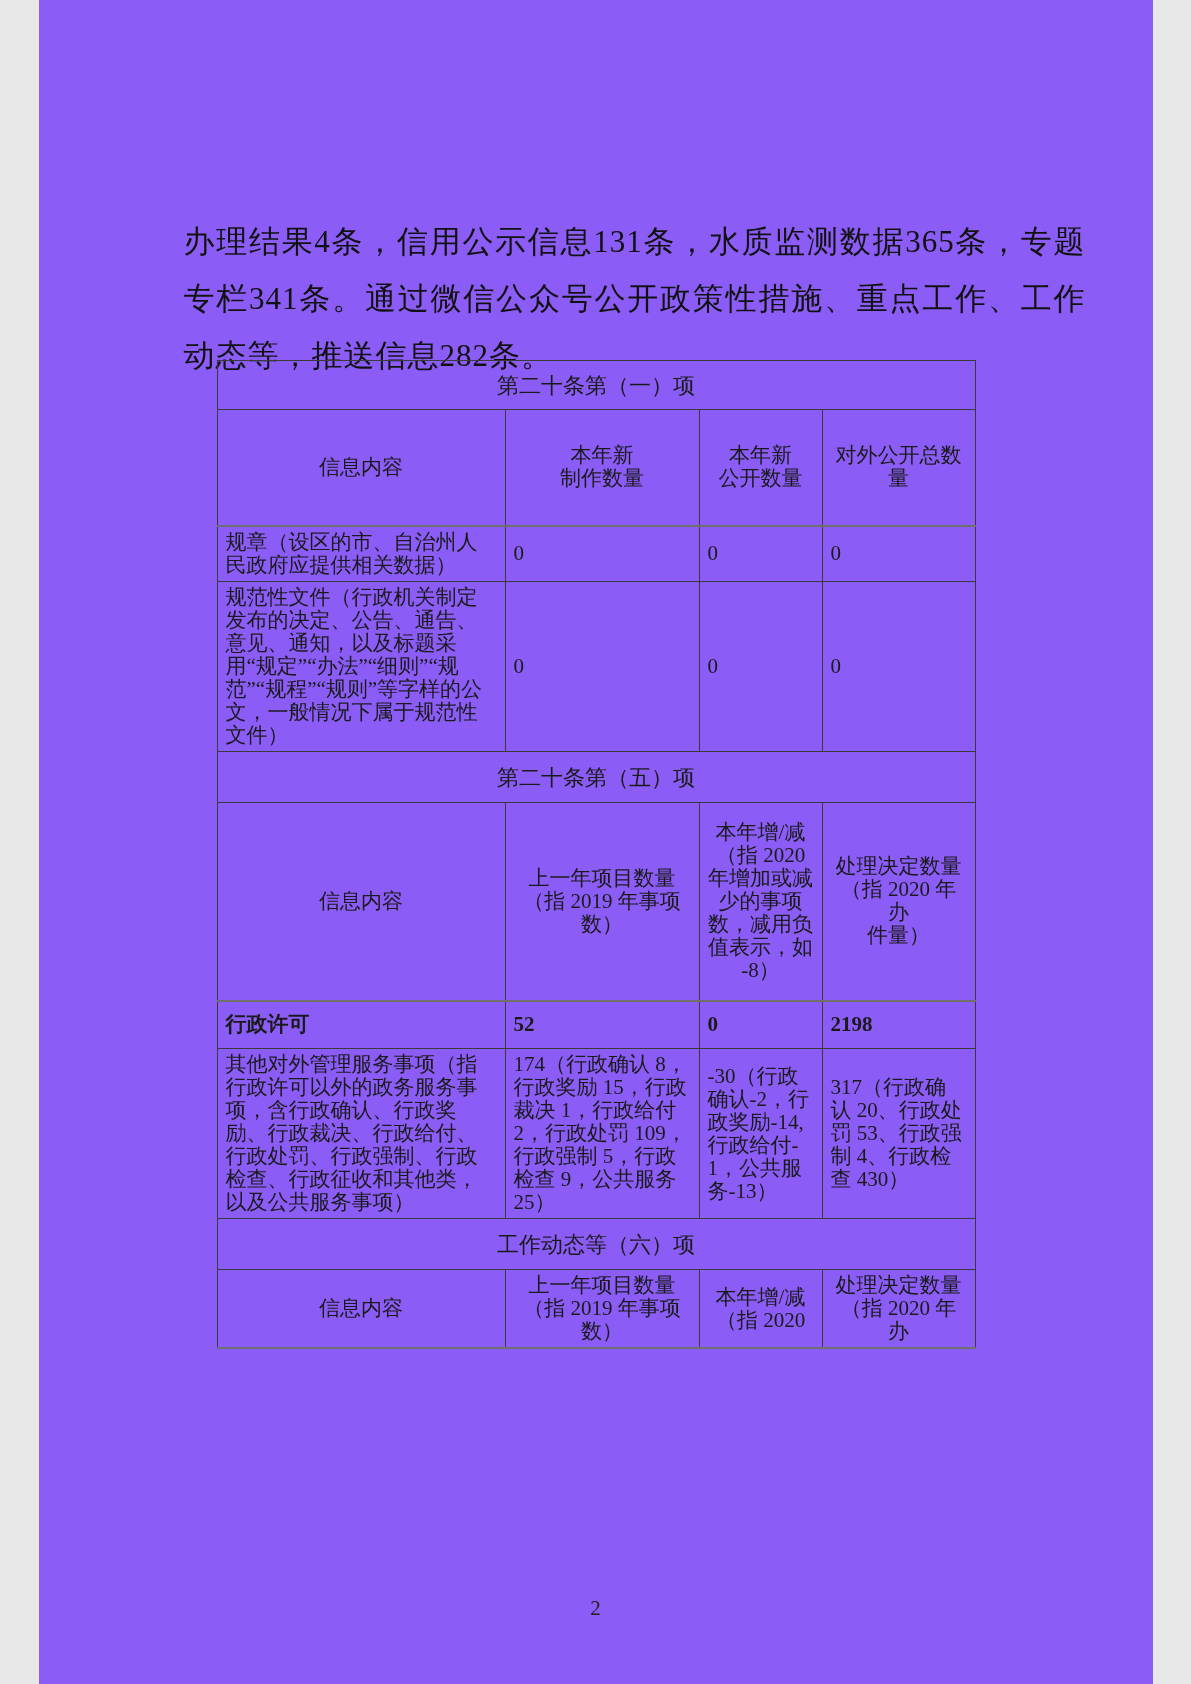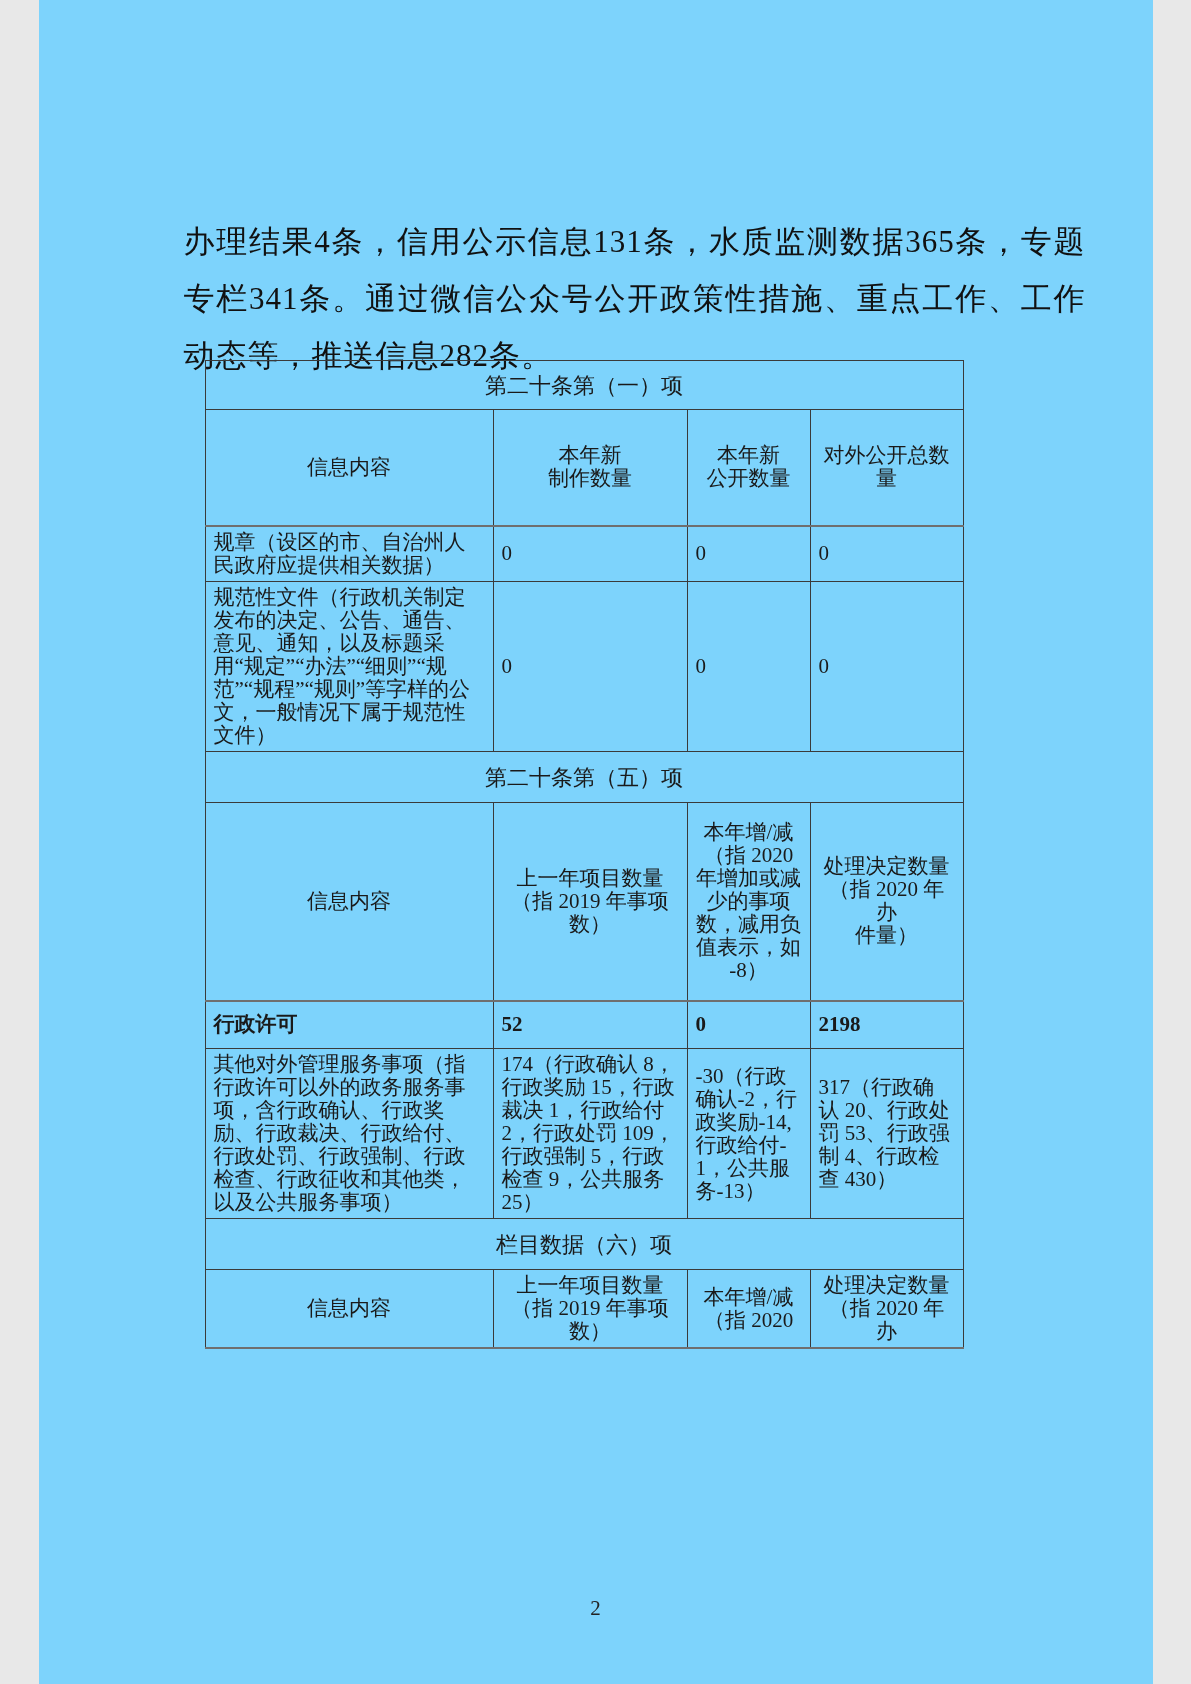--- a/index.html
+++ b/index.html
@@ -1,36 +1,36 @@
 <!DOCTYPE html>
 <html><head>
 <meta charset="utf-8">
 <style>
   html,body{margin:0;padding:0;background:#e8e8e8;}
   .page{
     position:relative;
     width:1114px;height:1684px;
     margin:0 auto;
-    background:#7dd3fc;
+    background:#8b5cf6;
     font-family:"Liberation Serif","DejaVu Serif",serif;
     color:#1a1a1a;
     overflow:hidden;
   }
   .body-paragraph{
     position:absolute;
     left:145px;top:182px;width:902px;
     font-size:31px;
     line-height:57px;
     text-align:justify;
     letter-spacing:1px;
     color:#111;
   }
   .report-table{
     position:absolute;
-    left:166px;top:360px;
+    left:178px;top:360px;
     border-collapse:collapse;
     table-layout:fixed;
     width:758px;
     font-size:21px;
     line-height:23px;
     color:#1a1a1a;
   }
   .report-table td{
     border:1px solid #3a3a3a;
     padding:4px 8px;
@@ -131,21 +131,21 @@
       <td class="cell-val">2198</td>
     </tr>
     <tr class="row-tall2">
       <td class="cell-label">其他对外管理服务事项（指行政许可以外的政务服务事项，含行政确认、行政奖励、行政裁决、行政给付、行政处罚、行政强制、行政检查、行政征收和其他类，以及公共服务事项）</td>
       <td class="cell-val">174（行政确认 8，行政奖励 15，行政裁决 1，行政给付 2，行政处罚 109，行政强制 5，行政检查 9，公共服务 25）</td>
       <td class="cell-val">-30（行政确认-2，行政奖励-14,行政给付-1，公共服务-13）</td>
       <td class="cell-val">317（行政确认 20、行政处罚 53、行政强制 4、行政检查 430）</td>
     </tr>
 
     <tr class="sec sec-42">
-      <td colspan="4">栏目数据（六）项</td>
+      <td colspan="4">工作动态等（六）项</td>
     </tr>
     <tr class="hdr h-s6">
       <td>信息内容</td>
       <td>上一年项目数量
 （指 2019 年事项数）</td>
       <td>本年增/减
 （指 2020</td>
       <td>处理决定数量
 （指 2020 年办</td>
     </tr>

